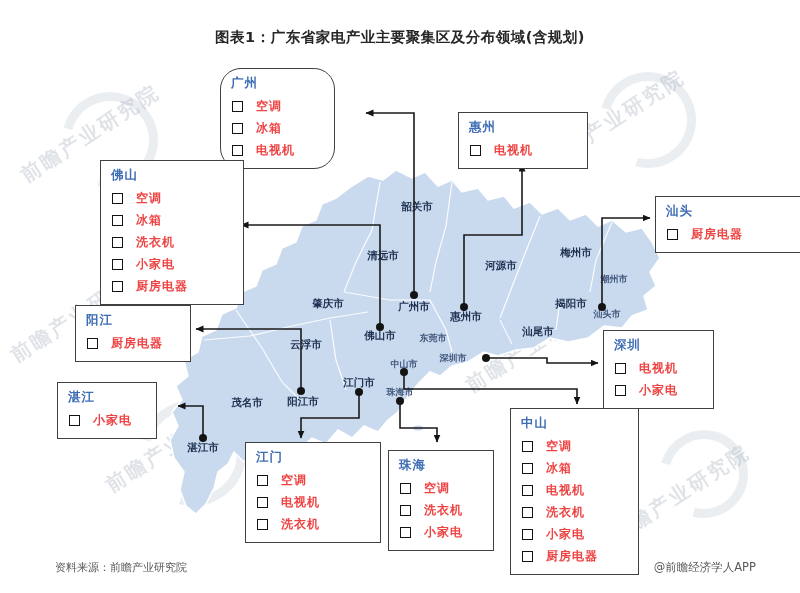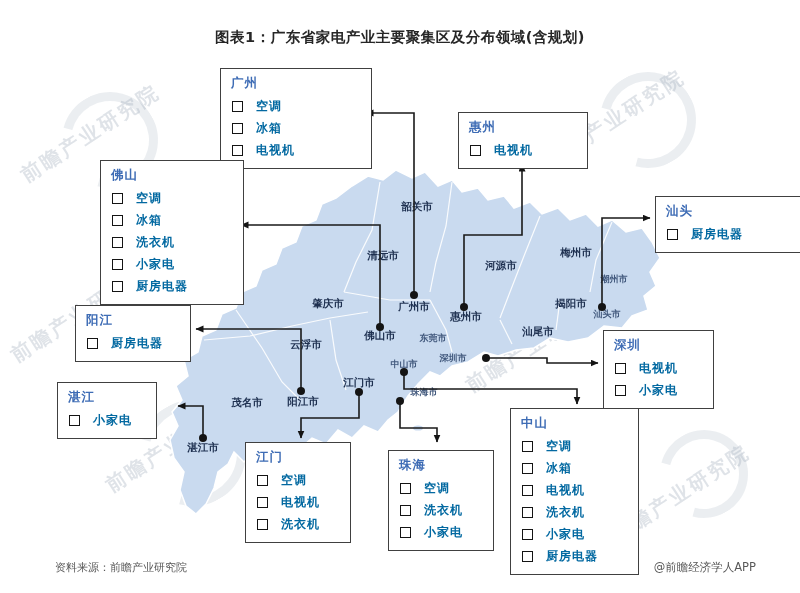--- a/index.html
+++ b/index.html
@@ -36,21 +36,21 @@
     padding:5px 6px 7px 8px;box-sizing:border-box;
   }
   .callout-header{
     font-size:12.5px;font-weight:bold;color:#3e6cb5;margin:1px 0 3px 2px;letter-spacing:1px;
   }
   .callout-row{display:flex;align-items:center;padding:2.5px 0;}
   .cbx{
     width:9px;height:9px;border:1.9px solid #141414;background:#fff;
     margin-left:3px;margin-right:13px;flex:0 0 auto;
   }
-  .callout-row .lbl{font-size:12px;font-weight:bold;color:#0369a1;letter-spacing:1px;}
+  .callout-row .lbl{font-size:12px;font-weight:bold;color:#ef4444;letter-spacing:1px;}
 </style>
 </head>
 <body>
 
 <div class="stage">
 
   <div id="wm-layer">
       <div class="wm" style="left: 10px; top: 120px;">前瞻产业研究院</div>
       <div class="wm" style="left: 535px; top: 105px;">前瞻产业研究院</div>
       <div class="wm" style="left: 0px; top: 300px;">前瞻产业研究院</div>
@@ -110,21 +110,21 @@
       <div class="city-label" style="left: 466px; top: 317px;">惠州市</div>
       <div class="city-label" style="left: 538px; top: 332px;">汕尾市</div>
       <div class="city-label" style="left: 306px; top: 345px;">云浮市</div>
       <div class="city-label" style="left: 380px; top: 336px;">佛山市</div>
       <div class="city-label small" style="left: 433px; top: 338px;">东莞市</div>
       <div class="city-label small" style="left: 453px; top: 358px;">深圳市</div>
       <div class="city-label small" style="left: 404px; top: 364px;">中山市</div>
       <div class="city-label" style="left: 359px; top: 383px;">江门市</div>
       <div class="city-label" style="left: 247px; top: 403px;">茂名市</div>
       <div class="city-label" style="left: 303px; top: 402px;">阳江市</div>
-      <div class="city-label small" style="left: 424px; top: 392px;">珠海市</div>
+      <div class="city-label small" style="left: 400px; top: 392px;">珠海市</div>
       <div class="city-label" style="left: 203px; top: 448px;">湛江市</div>
     </div>
 
   <svg class="maplayer" width="800" height="593" id="overlay-svg">
     <defs>
       <marker id="arrow" markerWidth="9" markerHeight="8" refX="7.5" refY="3.5" orient="auto" markerUnits="userSpaceOnUse">
         <path d="M0,0 L8,3.5 L0,7 Z" fill="#141414"></path>
       </marker>
     </defs>
     <g id="conn-group">
@@ -147,21 +147,21 @@
         <circle cx="486" cy="358" r="4" fill="#141414"></circle>
         <circle cx="404" cy="372" r="4" fill="#141414"></circle>
         <circle cx="400" cy="401" r="4" fill="#141414"></circle>
         <circle cx="359" cy="392" r="4" fill="#141414"></circle>
         <circle cx="301" cy="391" r="4" fill="#141414"></circle>
         <circle cx="203" cy="438" r="4" fill="#141414"></circle>
       </g>
   </svg>
 
   <div id="callout-layer">
-      <div class="callout" style="left: 220px; top: 68px; width: 152px;">
+      <div class="callout" style="left: 220px; top: 68px; width: 115px; border-radius: 21px;">
         <div class="callout-header">广州</div>
         <div class="callout-row">
           <span class="cbx"></span>
           <span class="lbl">空调</span>
         </div>
         <div class="callout-row">
           <span class="cbx"></span>
           <span class="lbl">冰箱</span>
         </div>
         <div class="callout-row">
@@ -224,21 +224,21 @@
           <span class="lbl">小家电</span>
         </div>
       </div>
       <div class="callout" style="left: 57px; top: 382px; width: 100px;">
         <div class="callout-header">湛江</div>
         <div class="callout-row">
           <span class="cbx"></span>
           <span class="lbl">小家电</span>
         </div>
       </div>
-      <div class="callout" style="left: 245px; top: 442px; width: 106px;">
+      <div class="callout" style="left: 245px; top: 442px; width: 136px;">
         <div class="callout-header">江门</div>
         <div class="callout-row">
           <span class="cbx"></span>
           <span class="lbl">空调</span>
         </div>
         <div class="callout-row">
           <span class="cbx"></span>
           <span class="lbl">电视机</span>
         </div>
         <div class="callout-row">

